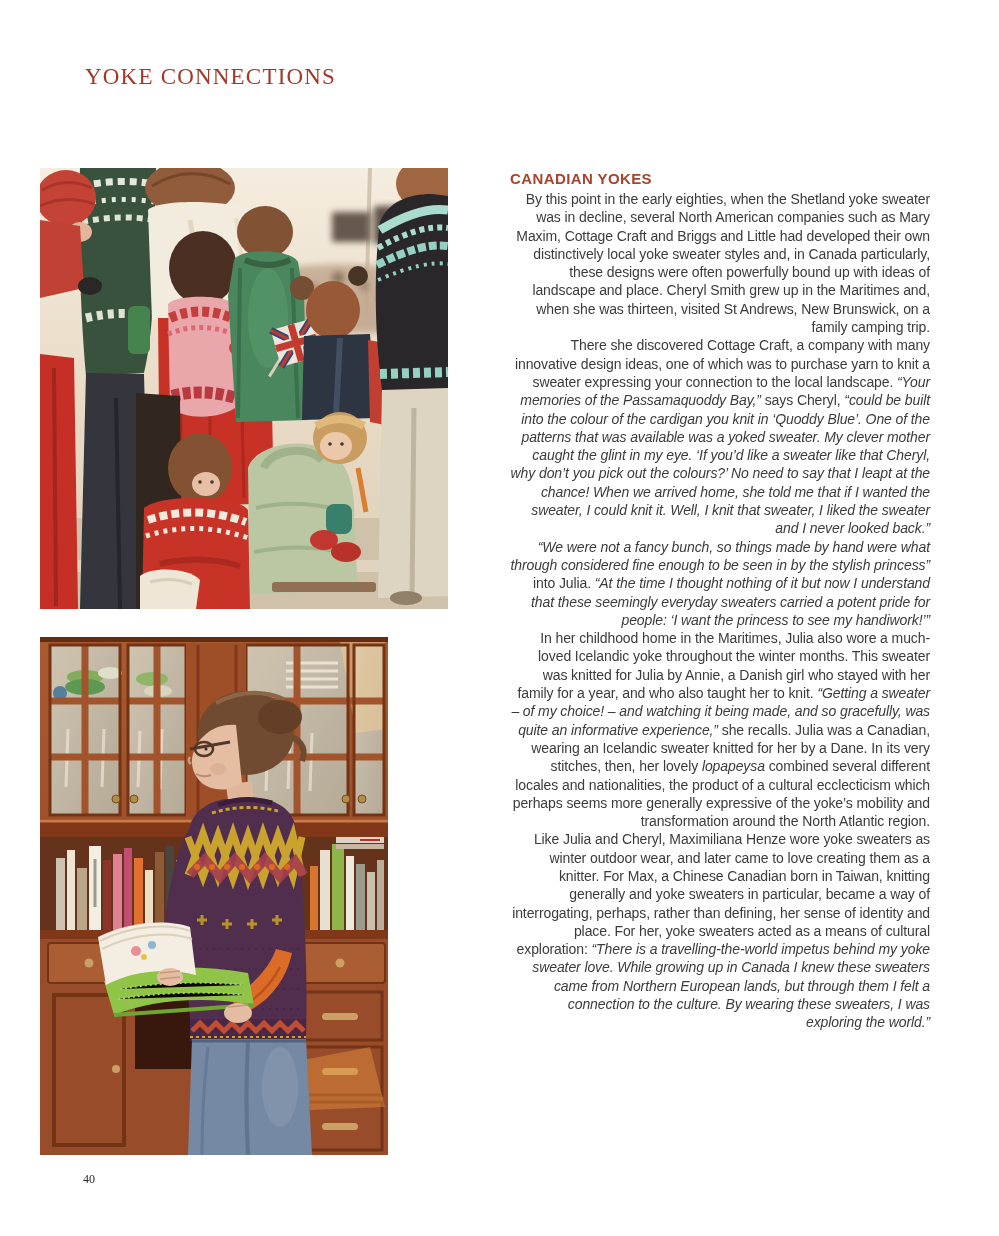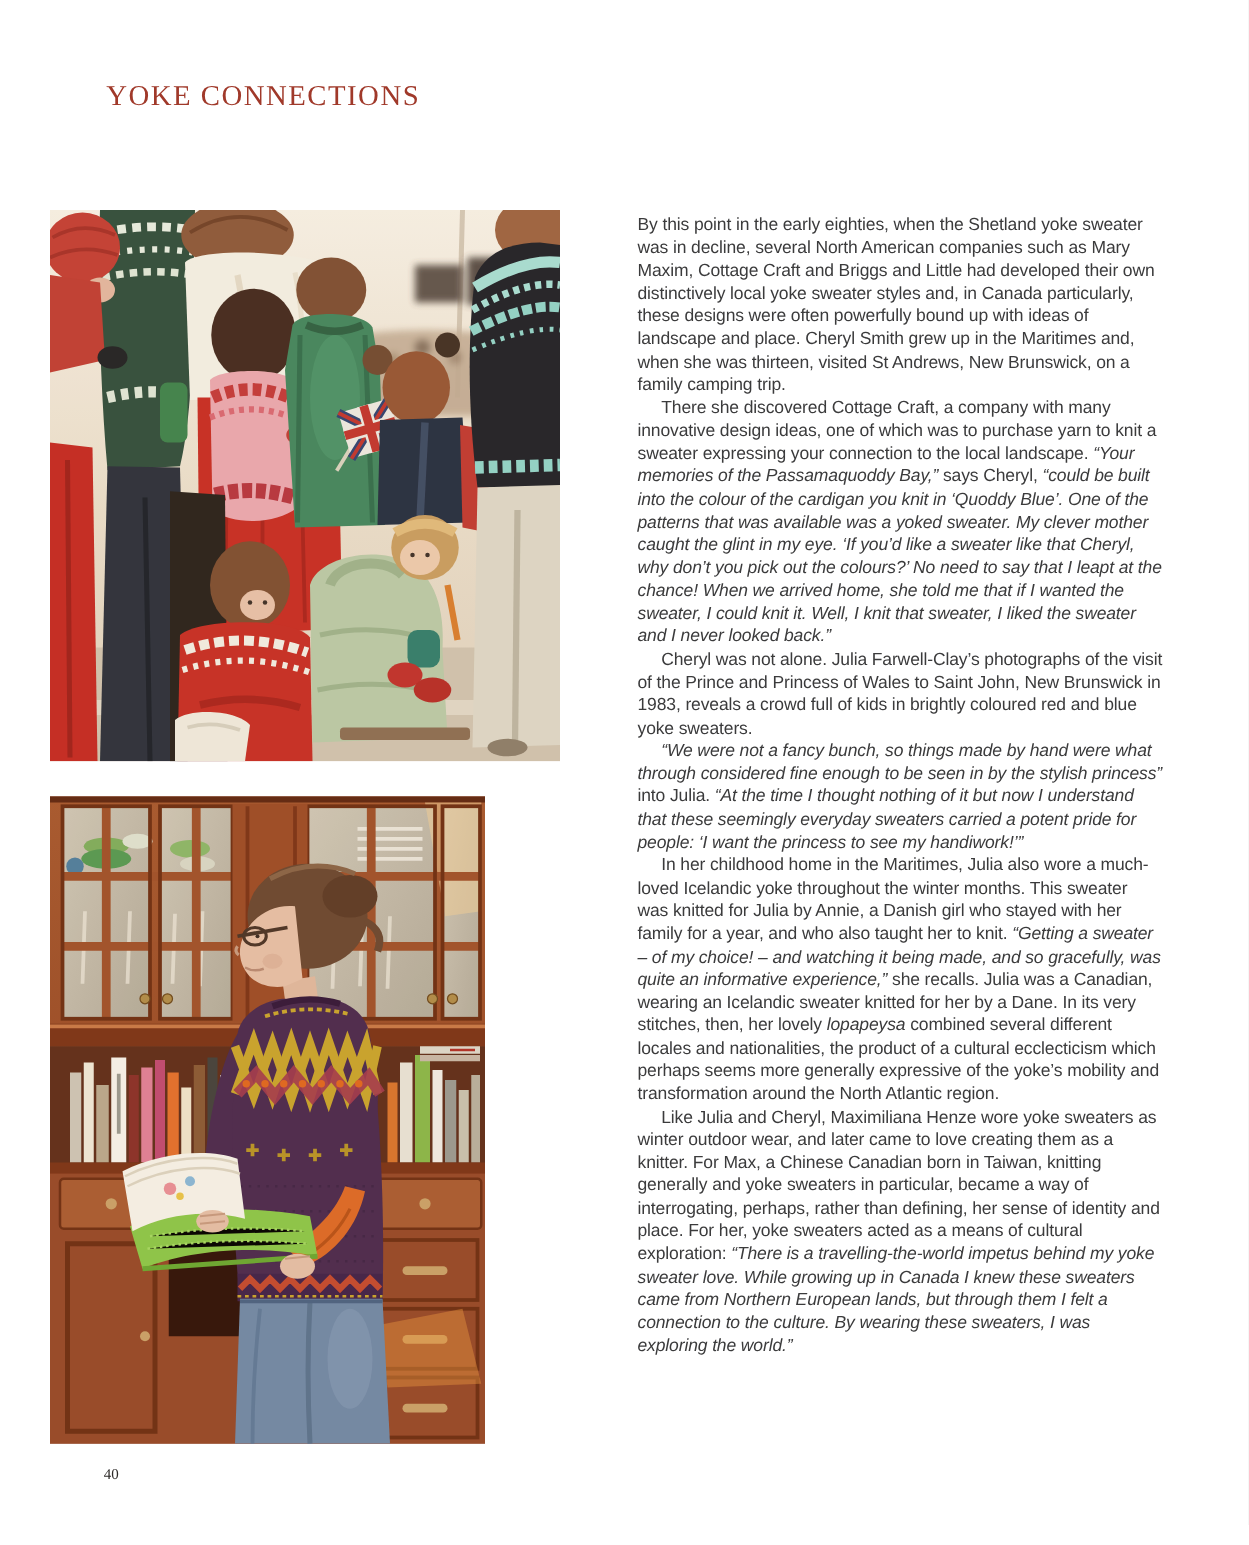--- a/index.html
+++ b/index.html
@@ -24,21 +24,21 @@
   .photo1{left:40px;top:168px;width:408px;height:441px;}
   .photo2{left:40px;top:637px;width:348px;height:518px;}
   .article{position:absolute;left:510px;top:170px;width:420px;}
   .heading{
     margin:0 0 3px 0;font-size:15px;font-weight:bold;
     letter-spacing:.4px;color:var(--heading-red);
   }
   .body p{
     margin:0;font-size:14px;line-height:18.3px;
     letter-spacing:-.1px;color:var(--body-text);
-    text-align:left;
+    text-align:right;
   }
   .body p.indent{text-indent:19px;}
   .body em{font-style:italic;}
   .pagenum{
     position:absolute;left:83px;top:1172px;
     font-family:"Liberation Serif",serif;font-size:12px;color:#2d2a28;
   }
 </style>
 </head>
 <body>
@@ -396,24 +396,24 @@
         <path d="M208,404 C206,440 206,480 208,518" stroke="#5a7390" stroke-width="4" fill="none"></path>
         <path d="M152,404 L266,404" stroke="#4a6283" stroke-width="3"></path>
         <path d="M168,410 C164,446 162,484 162,518" stroke="#5f7a99" stroke-width="3" fill="none"></path>
         <ellipse cx="240" cy="450" rx="18" ry="40" fill="#8fa5bf" opacity=".4"></ellipse>
       </g>
       <rect width="348" height="518" fill="#d88a40" opacity=".05"></rect>
     </svg>
   </figure>
 
   <div class="article">
+    <h2 class="heading">CANADIAN YOKES</h2>
     <div class="body">
         <p class=""><span>By this point in the early eighties, when the Shetland yoke sweater was in decline, several North American companies such as Mary Maxim, Cottage Craft and Briggs and Little had developed their own distinctively local yoke sweater styles and, in Canada particularly, these designs were often powerfully bound up with ideas of landscape and place. Cheryl Smith grew up in the Maritimes and, when she was thirteen, visited St Andrews, New Brunswick, on a family camping trip.</span></p>
         <p class="indent"><span>There she discovered Cottage Craft, a company with many innovative design ideas, one of which was to purchase yarn to knit a sweater expressing your connection to the local landscape. </span><em>“Your memories of the Passamaquoddy Bay,”</em><span> says Cheryl, </span><em>“could be built into the colour of the cardigan you knit in ‘Quoddy Blue’. One of the patterns that was available was a yoked sweater. My clever mother caught the glint in my eye. ‘If you’d like a sweater like that Cheryl, why don’t you pick out the colours?’ No need to say that I leapt at the chance! When we arrived home, she told me that if I wanted the sweater, I could knit it. Well, I knit that sweater, I liked the sweater and I never looked back.”</em></p>
-        <p class="indent"><span>Cheryl was not alone. Julia Farwell-Clay’s photographs of the visit of the Prince and Princess of Wales to Saint John, New Brunswick in 1983, reveals a crowd full of kids in brightly coloured red and blue yoke sweaters.</span></p>
         <p class="indent"><em>“We were not a fancy bunch, so things made by hand were what through considered fine enough to be seen in by the stylish princess”</em><span> into Julia. </span><em>“At the time I thought nothing of it but now I understand that these seemingly everyday sweaters carried a potent pride for people: ‘I want the princess to see my handiwork!’”</em></p>
         <p class="indent"><span>In her childhood home in the Maritimes, Julia also wore a much-loved Icelandic yoke throughout the winter months. This sweater was knitted for Julia by Annie, a Danish girl who stayed with her family for a year, and who also taught her to knit. </span><em>“Getting a sweater – of my choice! – and watching it being made, and so gracefully, was quite an informative experience,”</em><span> she recalls. Julia was a Canadian, wearing an Icelandic sweater knitted for her by a Dane. In its very stitches, then, her lovely </span><em>lopapeysa</em><span> combined several different locales and nationalities, the product of a cultural ecclecticism which perhaps seems more generally expressive of the yoke’s mobility and transformation around the North Atlantic region.</span></p>
         <p class="indent"><span>Like Julia and Cheryl, Maximiliana Henze wore yoke sweaters as winter outdoor wear, and later came to love creating them as a knitter. For Max, a Chinese Canadian born in Taiwan, knitting generally and yoke sweaters in particular, became a way of interrogating, perhaps, rather than defining, her sense of identity and place. For her, yoke sweaters acted as a means of cultural exploration: </span><em>“There is a travelling-the-world impetus behind my yoke sweater love. While growing up in Canada I knew these sweaters came from Northern European lands, but through them I felt a connection to the culture. By wearing these sweaters, I was exploring the world.”</em></p>
       </div>
   </div>
 
   <div class="pagenum">40</div>
 </div>
 
 </body></html>

